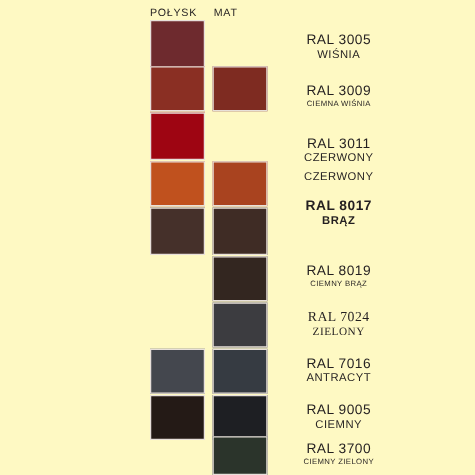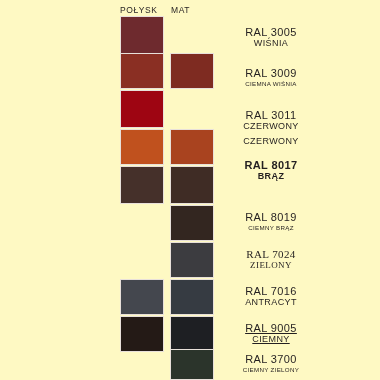--- a/index.html
+++ b/index.html
@@ -117,21 +117,21 @@
         <div class="ral-name">ZIELONY</div>
       </div>
       <div class="swatch swatch-gloss" style="top: 279px; height: 36px; background: rgb(68, 71, 78);"></div>
       <div class="swatch swatch-mat" style="top: 279px; height: 36px; background: rgb(54, 59, 66);"></div>
       <div class="label-block" style="top: 286px;">
         <div class="ral-code">RAL 7016</div>
         <div class="ral-name">ANTRACYT</div>
       </div>
       <div class="swatch swatch-gloss" style="top: 316px; height: 36px; background: rgb(36, 26, 22);"></div>
       <div class="swatch swatch-mat" style="top: 316px; height: 36px; background: rgb(30, 31, 35);"></div>
-      <div class="label-block" style="top: 323px; text-decoration: underline;">
+      <div class="label-block" style="top: 323px;">
         <div class="ral-code">RAL 9005</div>
         <div class="ral-name">CIEMNY</div>
       </div>
       <div class="swatch swatch-mat" style="top: 349px; height: 31px; background: rgb(43, 52, 43);"></div>
       <div class="label-block" style="top: 353.5px;">
         <div class="ral-code">RAL 3700</div>
         <div class="ral-name small">CIEMNY ZIELONY</div>
       </div>
     </div>
 

